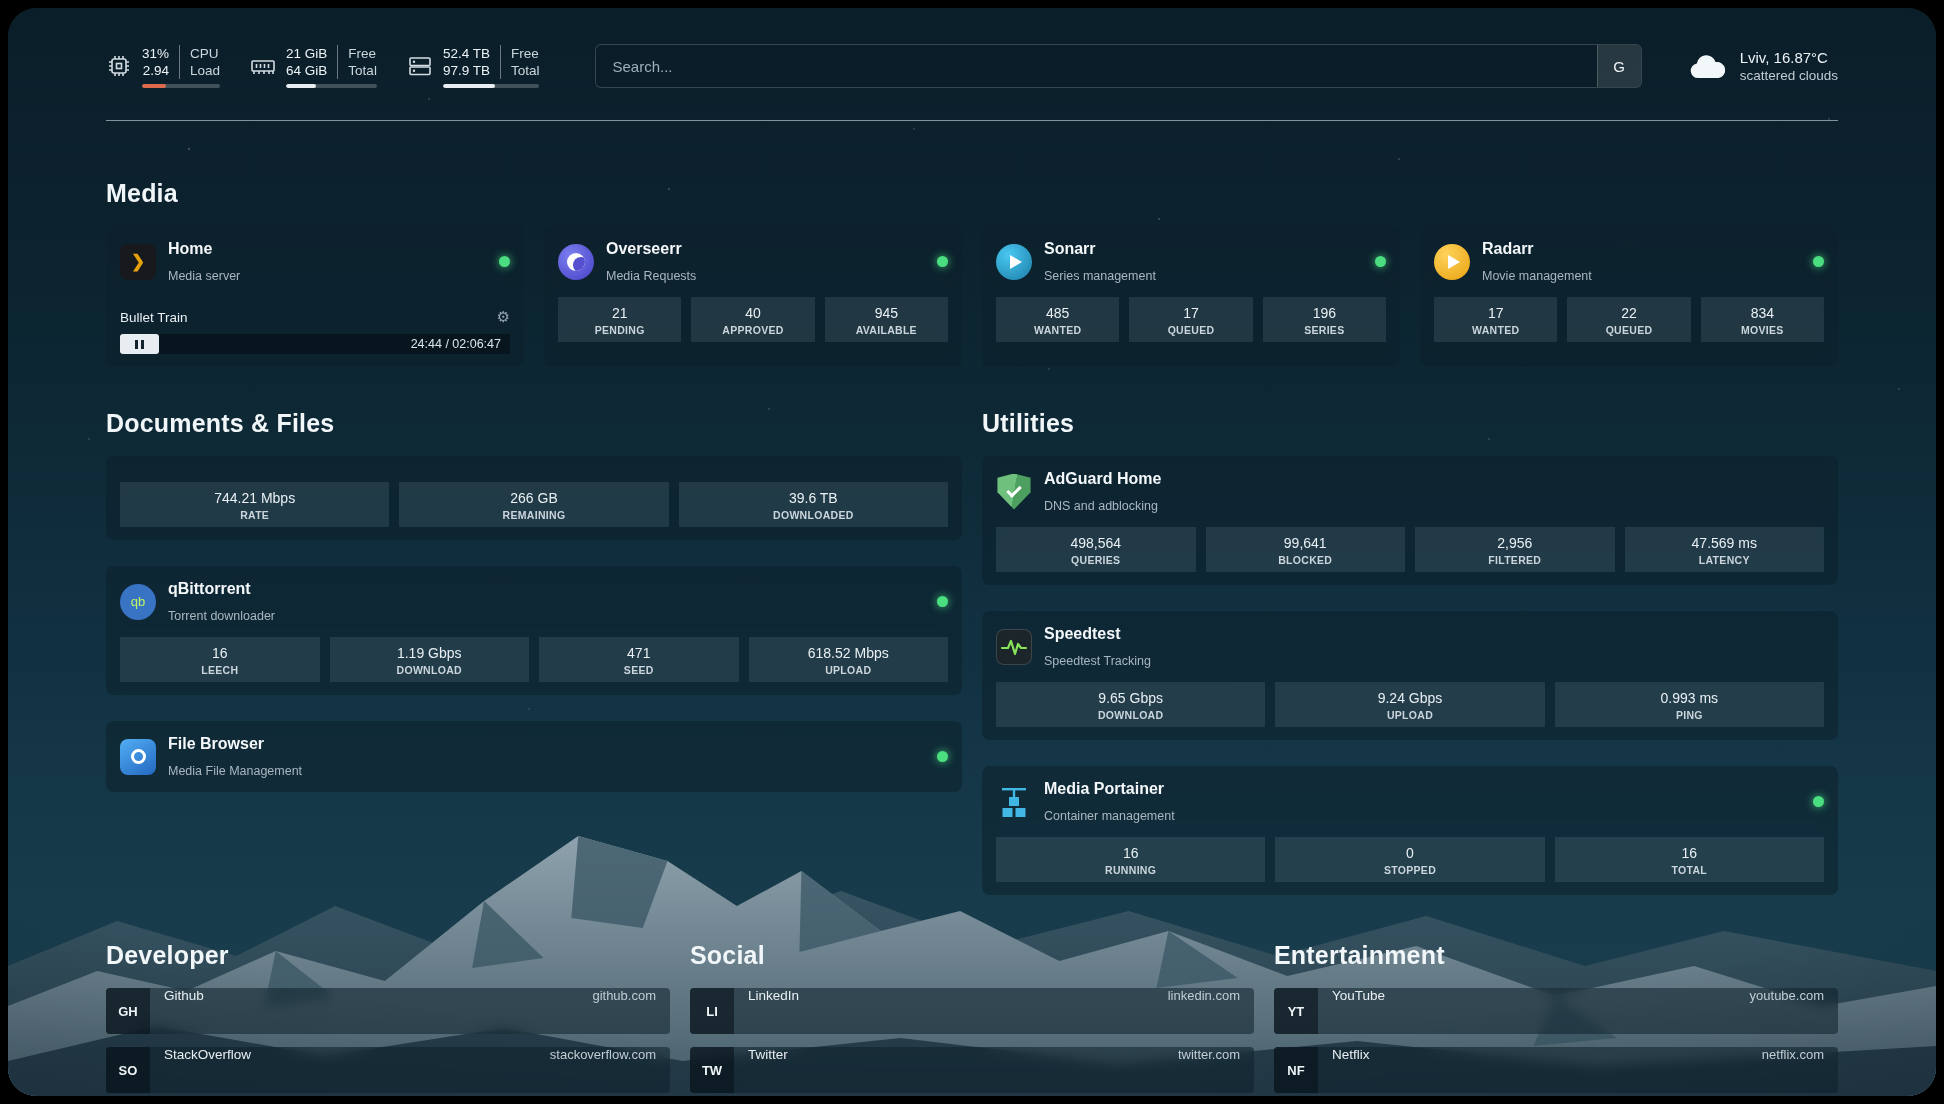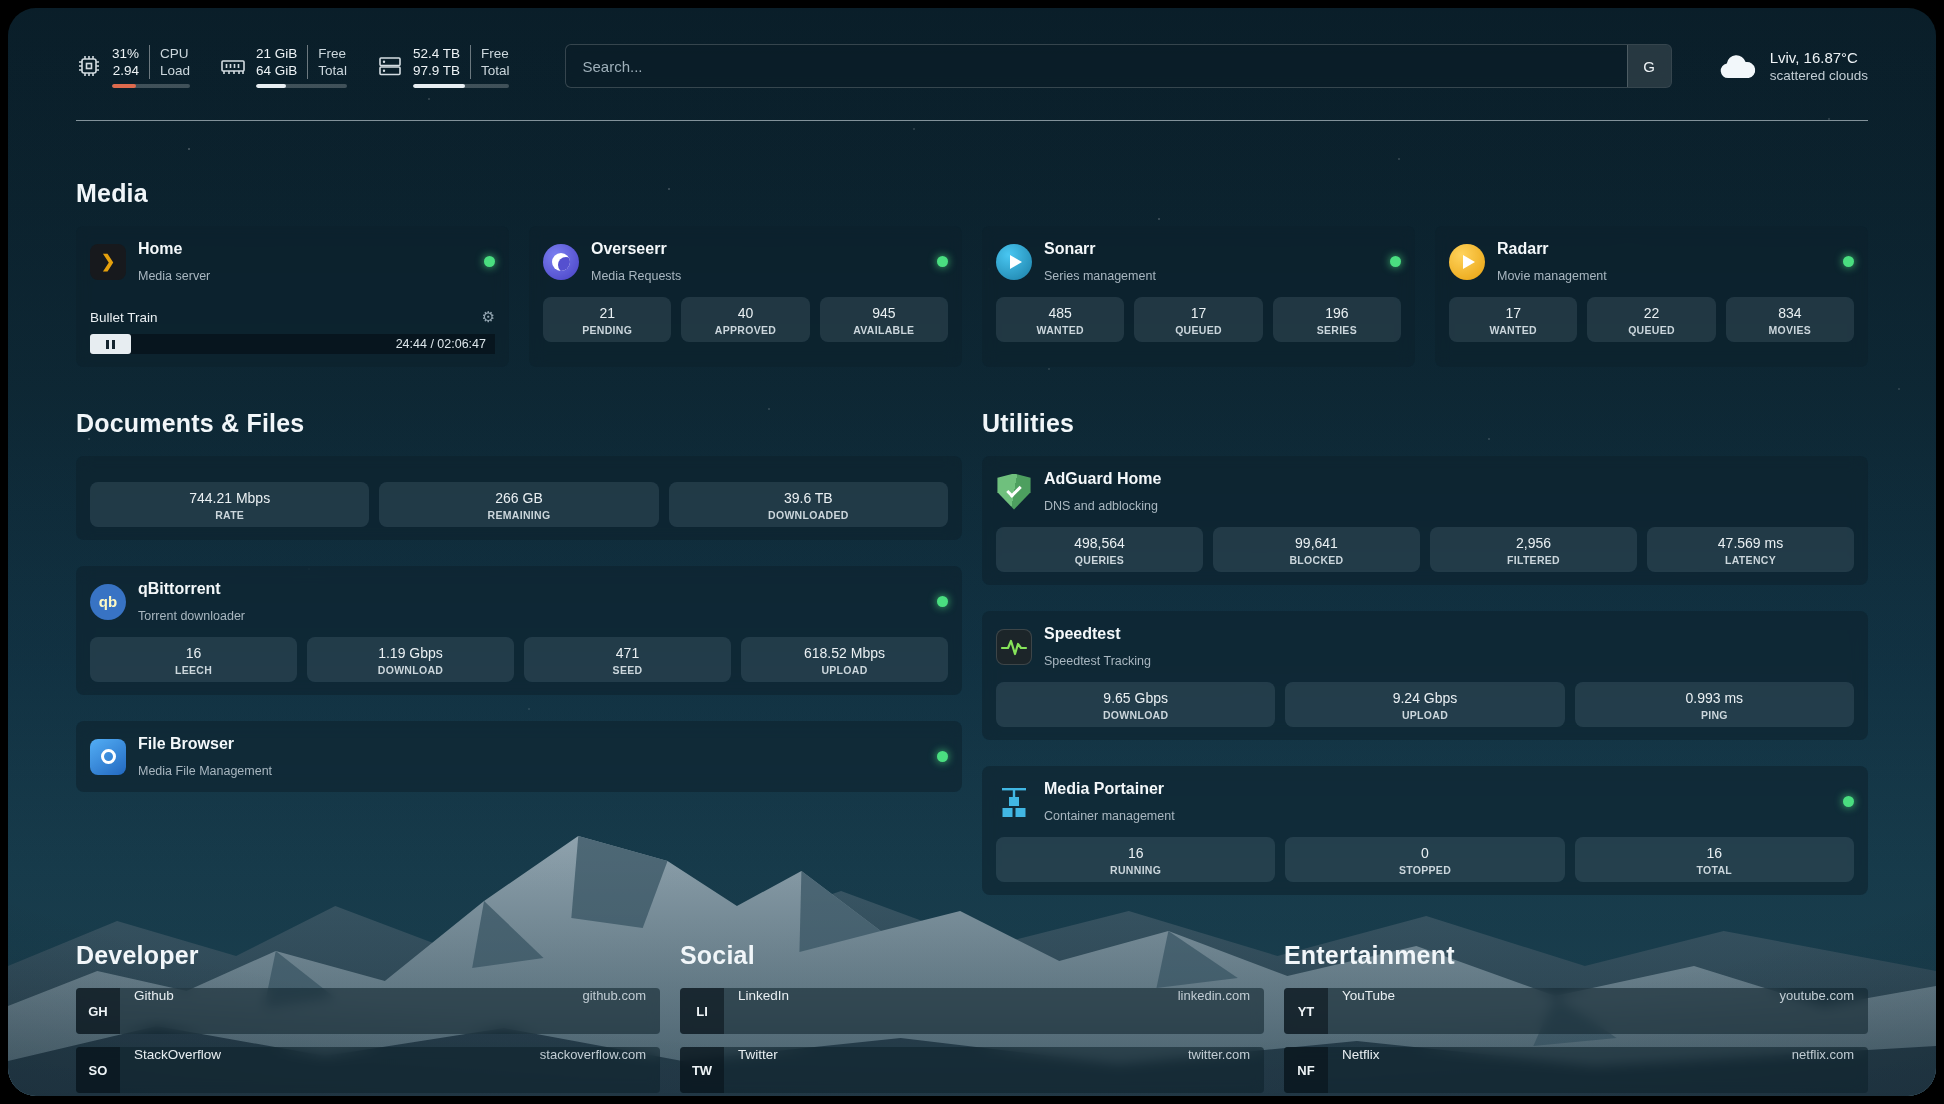--- a/index.html
+++ b/index.html
@@ -19,21 +19,21 @@
     1040px 360px 0 rgba(255,255,255,.16),1480px 430px 0 rgba(255,255,255,.2),
     300px 560px 0 rgba(255,255,255,.16),890px 600px 0 rgba(255,255,255,.18),
     1680px 560px 0 rgba(255,255,255,.16),520px 700px 0 rgba(255,255,255,.14),
     1240px 680px 0 rgba(255,255,255,.16),80px 430px 0 rgba(255,255,255,.18),
     1890px 380px 0 rgba(255,255,255,.18),980px 260px 0 rgba(255,255,255,.2)}
 
   .mountains{position:absolute;left:0;bottom:0;width:100%;height:430px;display:block}
   .tint{position:absolute;inset:0;background:linear-gradient(180deg,rgba(9,30,41,.18) 0%,rgba(9,30,41,.06) 55%,rgba(9,30,41,.28) 100%)}
   .vignette{position:absolute;inset:0;background:radial-gradient(120% 90% at 50% 40%,transparent 62%,rgba(0,10,16,.38) 100%)}
 
-  .content{position:absolute;inset:0;padding:36px 68px 0;display:flex;flex-direction:column}
+  .content{position:absolute;inset:0;padding:36px 98px 0;display:flex;flex-direction:column}
 
   
   .topbar{display:flex;align-items:center}
   .sys-widget{display:flex;align-items:center;gap:10px;margin-right:30px}
   .sys-icon{width:26px;height:26px;flex:0 0 26px;stroke:#dfe7ec;fill:none;stroke-width:1.6;opacity:.95}
   .sys-body{display:flex;flex-direction:column}
   .sys-grid{display:grid;grid-template-columns:auto auto;font-size:13.5px;line-height:17px}
   .sys-val{text-align:right;padding-right:10px;color:#eef3f6;white-space:nowrap}
   .sys-lab{border-left:1px solid rgba(255,255,255,.4);padding-left:10px;color:#ccd7dd;white-space:nowrap}
   .sys-bar{height:4px;background:rgba(255,255,255,.22);border-radius:2px;margin-top:5px;overflow:hidden}
@@ -65,40 +65,40 @@
   .card{background:rgba(13,33,44,.55);border-radius:8px;padding:13px 14px;backdrop-filter:blur(8px)}
   .card-header{display:flex;align-items:center;gap:12px}
   .titles{display:flex;flex-direction:column}
   .svc-name{font-size:16px;font-weight:700;color:#f4f8fa;line-height:20px}
   .svc-sub{font-size:12.5px;color:#a9b7c0;line-height:16px;margin-top:9px}
   .dot{width:11px;height:11px;border-radius:50%;background:#4ade80;margin-left:auto;flex:0 0 11px;
     box-shadow:0 0 9px rgba(74,222,128,.85)}
   .stats{display:grid;gap:10px;margin-top:13px}
   .cols-3{grid-template-columns:repeat(3,1fr)}
   .cols-4{grid-template-columns:repeat(4,1fr)}
-  .stat{background:rgba(170,200,215,.13);border-radius:8px;text-align:center;padding:8px 4px 6px}
+  .stat{background:rgba(170,200,215,.13);border-radius:0;text-align:center;padding:8px 4px 6px}
   .stat-value{font-size:14px;color:#eaf0f3;white-space:nowrap}
   .stat-label{font-size:10.5px;font-weight:700;color:#cbd6dc;margin-top:3px;letter-spacing:.3px}
 
   
   .icon{width:36px;height:36px;flex:0 0 36px;display:flex;align-items:center;justify-content:center;position:relative}
   .icon.circle{border-radius:50%}
   .icon.square{border-radius:8px}
   .plex-badge{background:#17191d}
   .plex-badge::before{content:"❯";color:#e5a00d;font-size:17px;font-weight:700}
   .overseerr-badge{background:radial-gradient(circle at 35% 32%,#7b7ff0,#4740c4)}
   .crescent{width:18px;height:18px;border-radius:50%;background:#fff;position:relative;overflow:hidden}
   .crescent::after{content:"";position:absolute;left:6px;top:4px;width:16px;height:16px;border-radius:50%;background:#5550cf}
   .sonarr-badge{background:radial-gradient(circle at 35% 30%,#49c7f2,#1b7ea6)}
   .radarr-badge{background:radial-gradient(circle at 35% 30%,#ffd35c,#e8a10e)}
   .play-tri{width:0;height:0;border-left:12px solid #fff;border-top:7px solid transparent;border-bottom:7px solid transparent;margin-left:4px}
   .nzbget-badge{background:#2ea94d}
   .nzb-text{font-size:7.5px;font-weight:700;color:#fff;letter-spacing:.2px}
   .qb-badge{background:#3873c4}
-  .qb-text{font-size:15px;font-weight:700;color:#fef9c3}
+  .qb-text{font-size:13px;font-weight:400;color:#bef264}
   .fb-badge{background:linear-gradient(145deg,#53aef5,#2268c0)}
   .fb-ring{width:15px;height:15px;border:3.5px solid #fff;border-radius:50%}
   .adguard-badge{width:34px;background:linear-gradient(100deg,#6fc07d 50%,#4d9f5f 50%);
     clip-path:polygon(50% 0%,96% 12%,96% 52%,50% 100%,4% 52%,4% 12%);border-radius:0}
   .adguard-badge::after{content:"";width:11px;height:5px;border-left:3px solid #fff;border-bottom:3px solid #fff;
     transform:rotate(-45deg);margin-top:-4px}
   .speedtest-badge{background:#1c2529;border:1px solid rgba(255,255,255,.15)}
   .portainer-badge{background:transparent}
 
   

